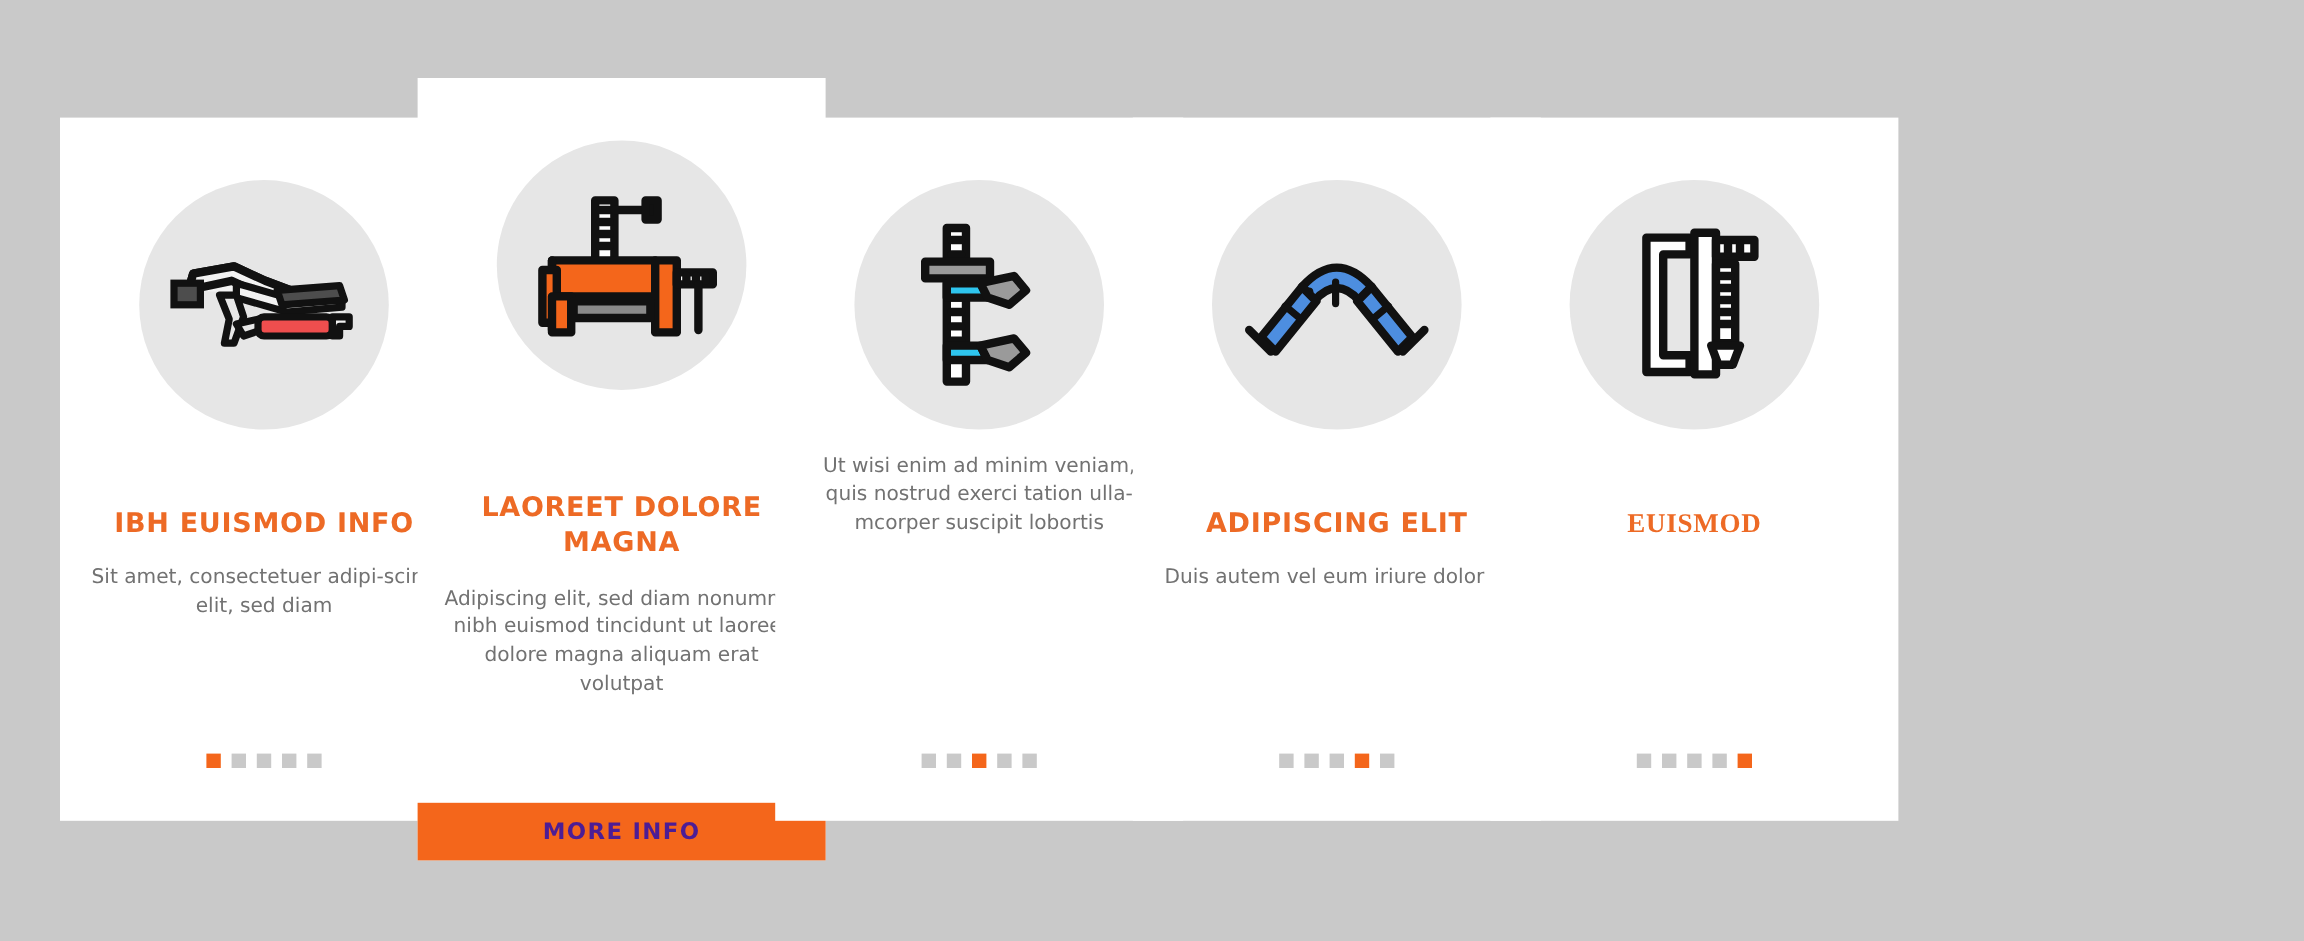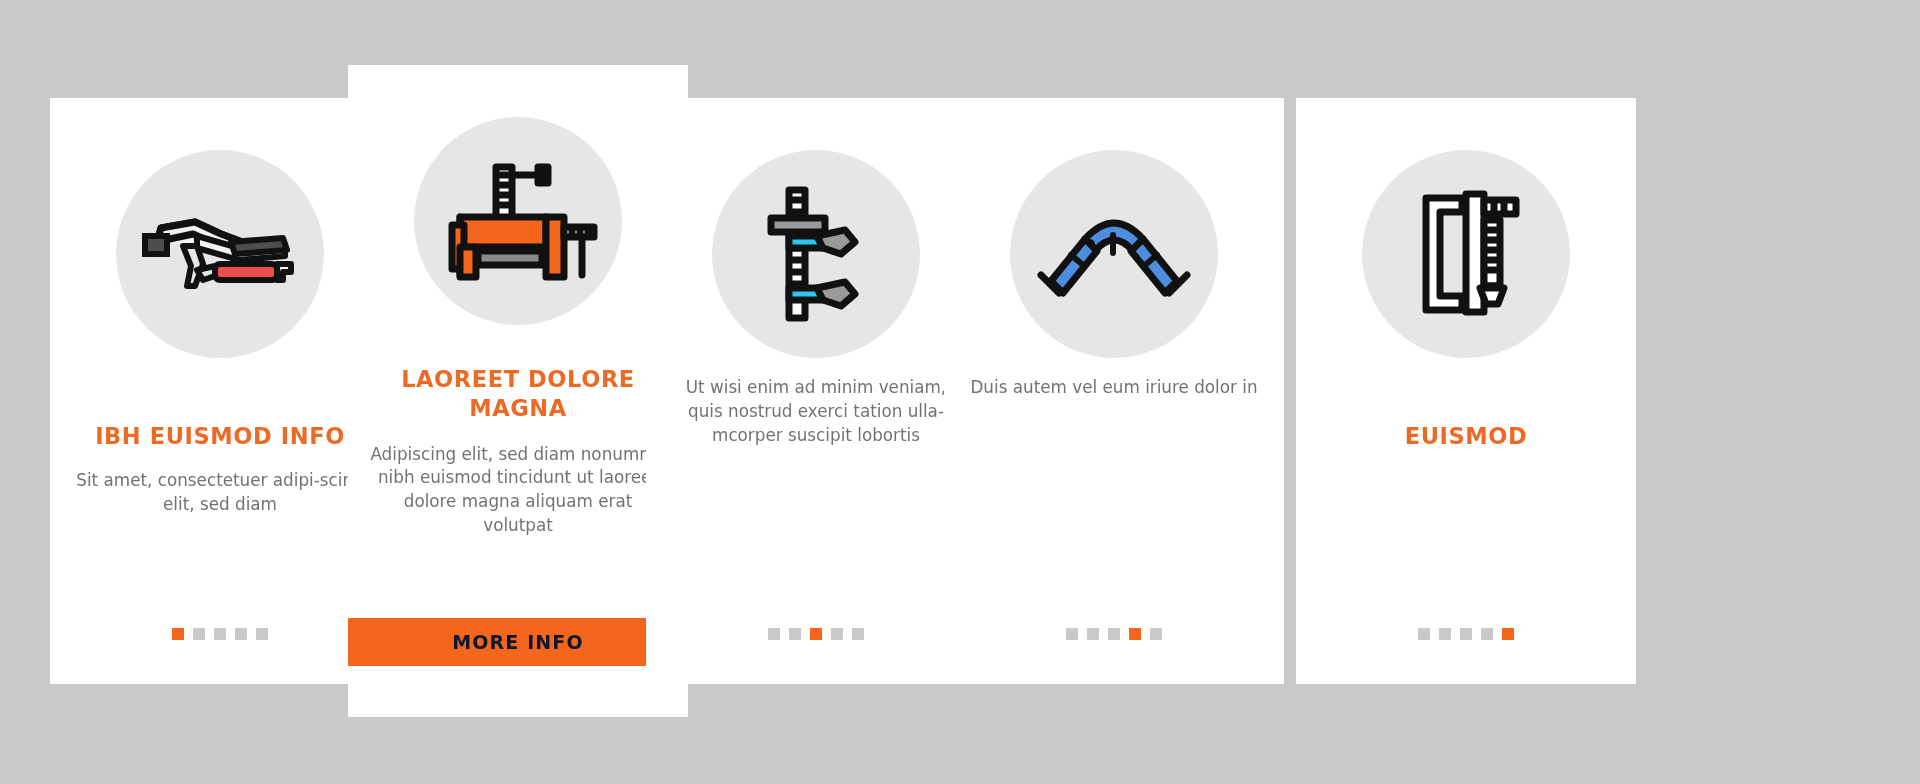--- a/index.html
+++ b/index.html
@@ -66,21 +66,21 @@
     color: #ED6A25;
     font-weight: bold;
     font-size: 22.5px;
     letter-spacing: 0.6px;
     text-align: center;
     line-height: 1.28;
     padding: 0 14px;
     width: 100%;
   }
   .card.standard .card-title { margin-top: 64px; }
-  .card.featured  .card-title { margin-top: 40px; }
+  .card.featured  .card-title { margin-top: 84px; }
 
   .card-body {
     color: #727272;
     font-size: 16.8px;
     line-height: 1.42;
     text-align: center;
     padding: 0 22px;
     width: 100%;
   }
   .card.standard .card-body { margin-top: 18px; }
@@ -101,31 +101,30 @@
     height: 12px;
     background: #c9c9c9;
   }
   .dot.active { background: #F4661B; }
 
   
   .cta {
     width: 100%;
     height: 48px;
     background: #F4661B;
-    color: #0f172a;
+    color: #4c1d95;
     font-weight: bold;
     font-size: 19px;
     letter-spacing: 1.1px;
     display: flex;
     align-items: center;
     justify-content: center;
     border: none;
     cursor: pointer;
     font-family: inherit;
-    margin-bottom: 51px;
   }
 </style>
 </head>
 <body>
 
 <div id="stage">
 
   <div class="card standard" style="left:50px;">
     <div class="icon-circle">
       <svg width="170" height="120" viewBox="0 0 170 120">
@@ -224,32 +223,33 @@
           <path d="M56 40 L22 82 L34 94 L68 52 Z" fill="#4d8ee0"></path>
           <path d="M114 40 L148 82 L136 94 L102 52 Z" fill="#4d8ee0"></path>
           <line x1="42" y1="56" x2="54" y2="66" stroke-width="6"></line>
           <line x1="128" y1="56" x2="116" y2="66" stroke-width="6"></line>
           <line x1="84" y1="36" x2="84" y2="54" stroke-width="6"></line>
           <line x1="12" y1="76" x2="30" y2="94" stroke-width="7"></line>
           <line x1="158" y1="76" x2="140" y2="94" stroke-width="7"></line>
         </g>
       </svg>
     </div>
+    <div class="card-title">ADIPISCING ELIT</div>
     <div class="card-body">Duis autem vel eum iriure dolor in</div>
     <div class="spacer"></div>
     <div class="dots">
       <span class="dot"></span>
       <span class="dot"></span>
       <span class="dot"></span>
       <span class="dot active"></span>
       <span class="dot"></span>
     </div>
   </div>
 
-  <div class="card standard" style="left:1296px;">
+  <div class="card standard" style="left:1242px;font-family:Liberation Serif, serif;">
     <div class="icon-circle">
       <svg width="140" height="140" viewBox="0 0 140 140">
         <g stroke="#111111" stroke-width="7" stroke-linejoin="round" stroke-linecap="round" fill="none">
           <path d="M30 14 L30 126 L66 126 L66 112 L44 112 L44 28 L66 28 L66 14 Z" fill="#ffffff"></path>
           <rect x="70" y="10" width="18" height="118" fill="#ffffff"></rect>
           <path d="M88 16 L120 16 L120 30 L88 30 Z" fill="#ffffff"></path>
           <line x1="98" y1="19" x2="98" y2="27"></line>
           <line x1="108" y1="19" x2="108" y2="27"></line>
           <rect x="88" y="36" width="16" height="66" fill="#ffffff"></rect>
           <line x1="92" y1="46" x2="100" y2="46"></line>

